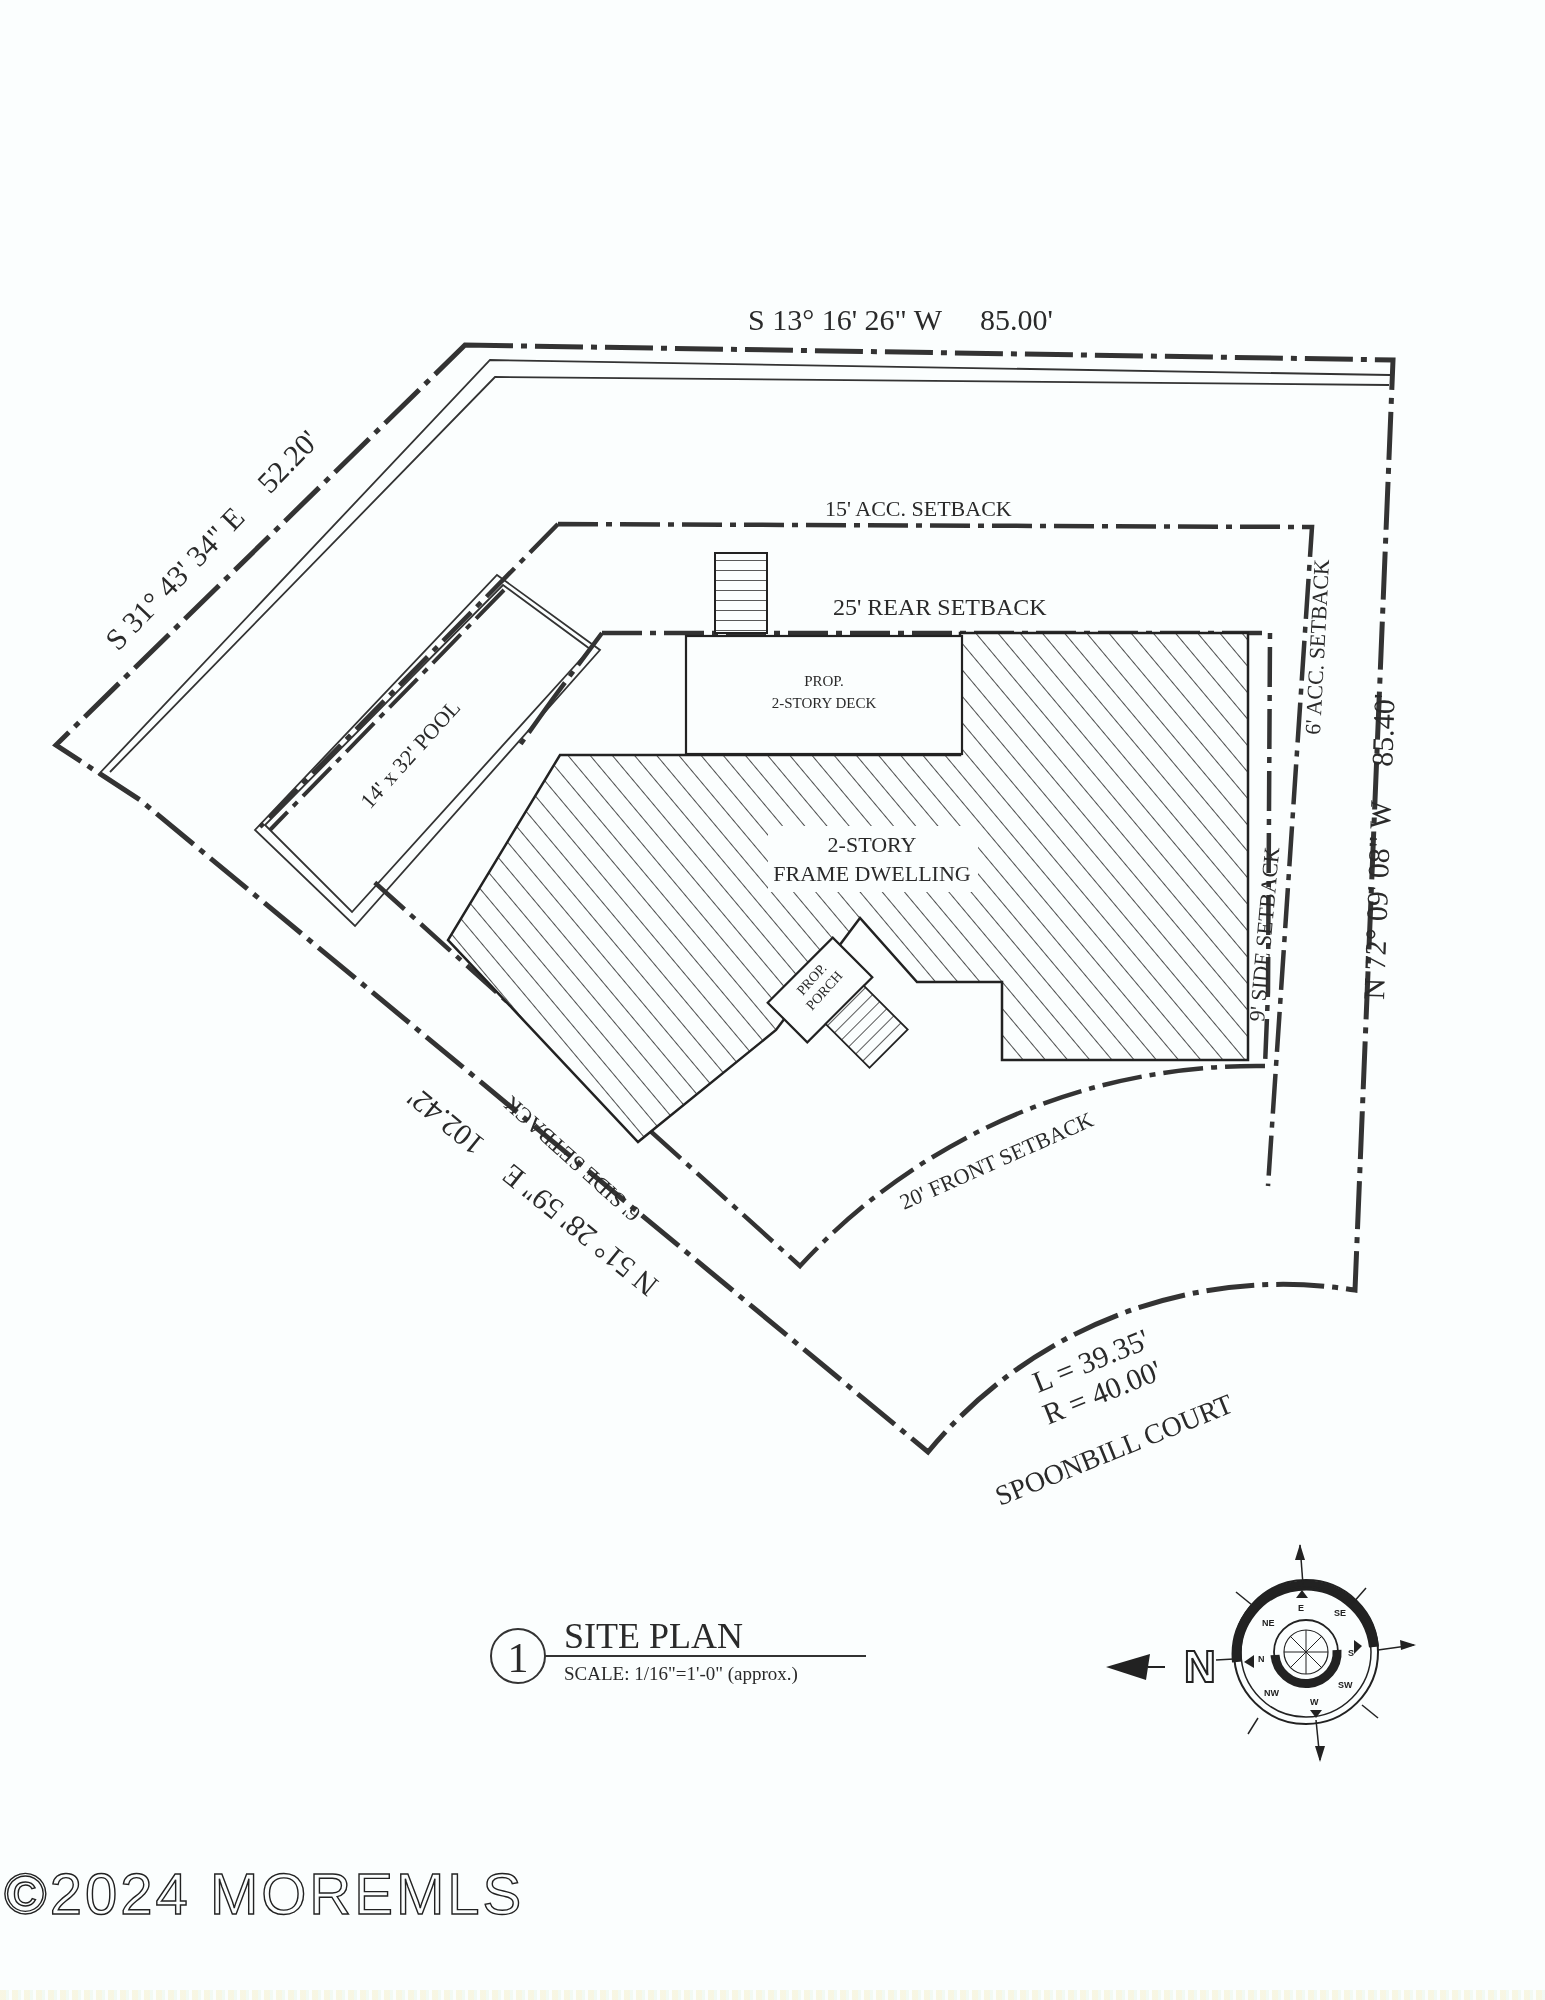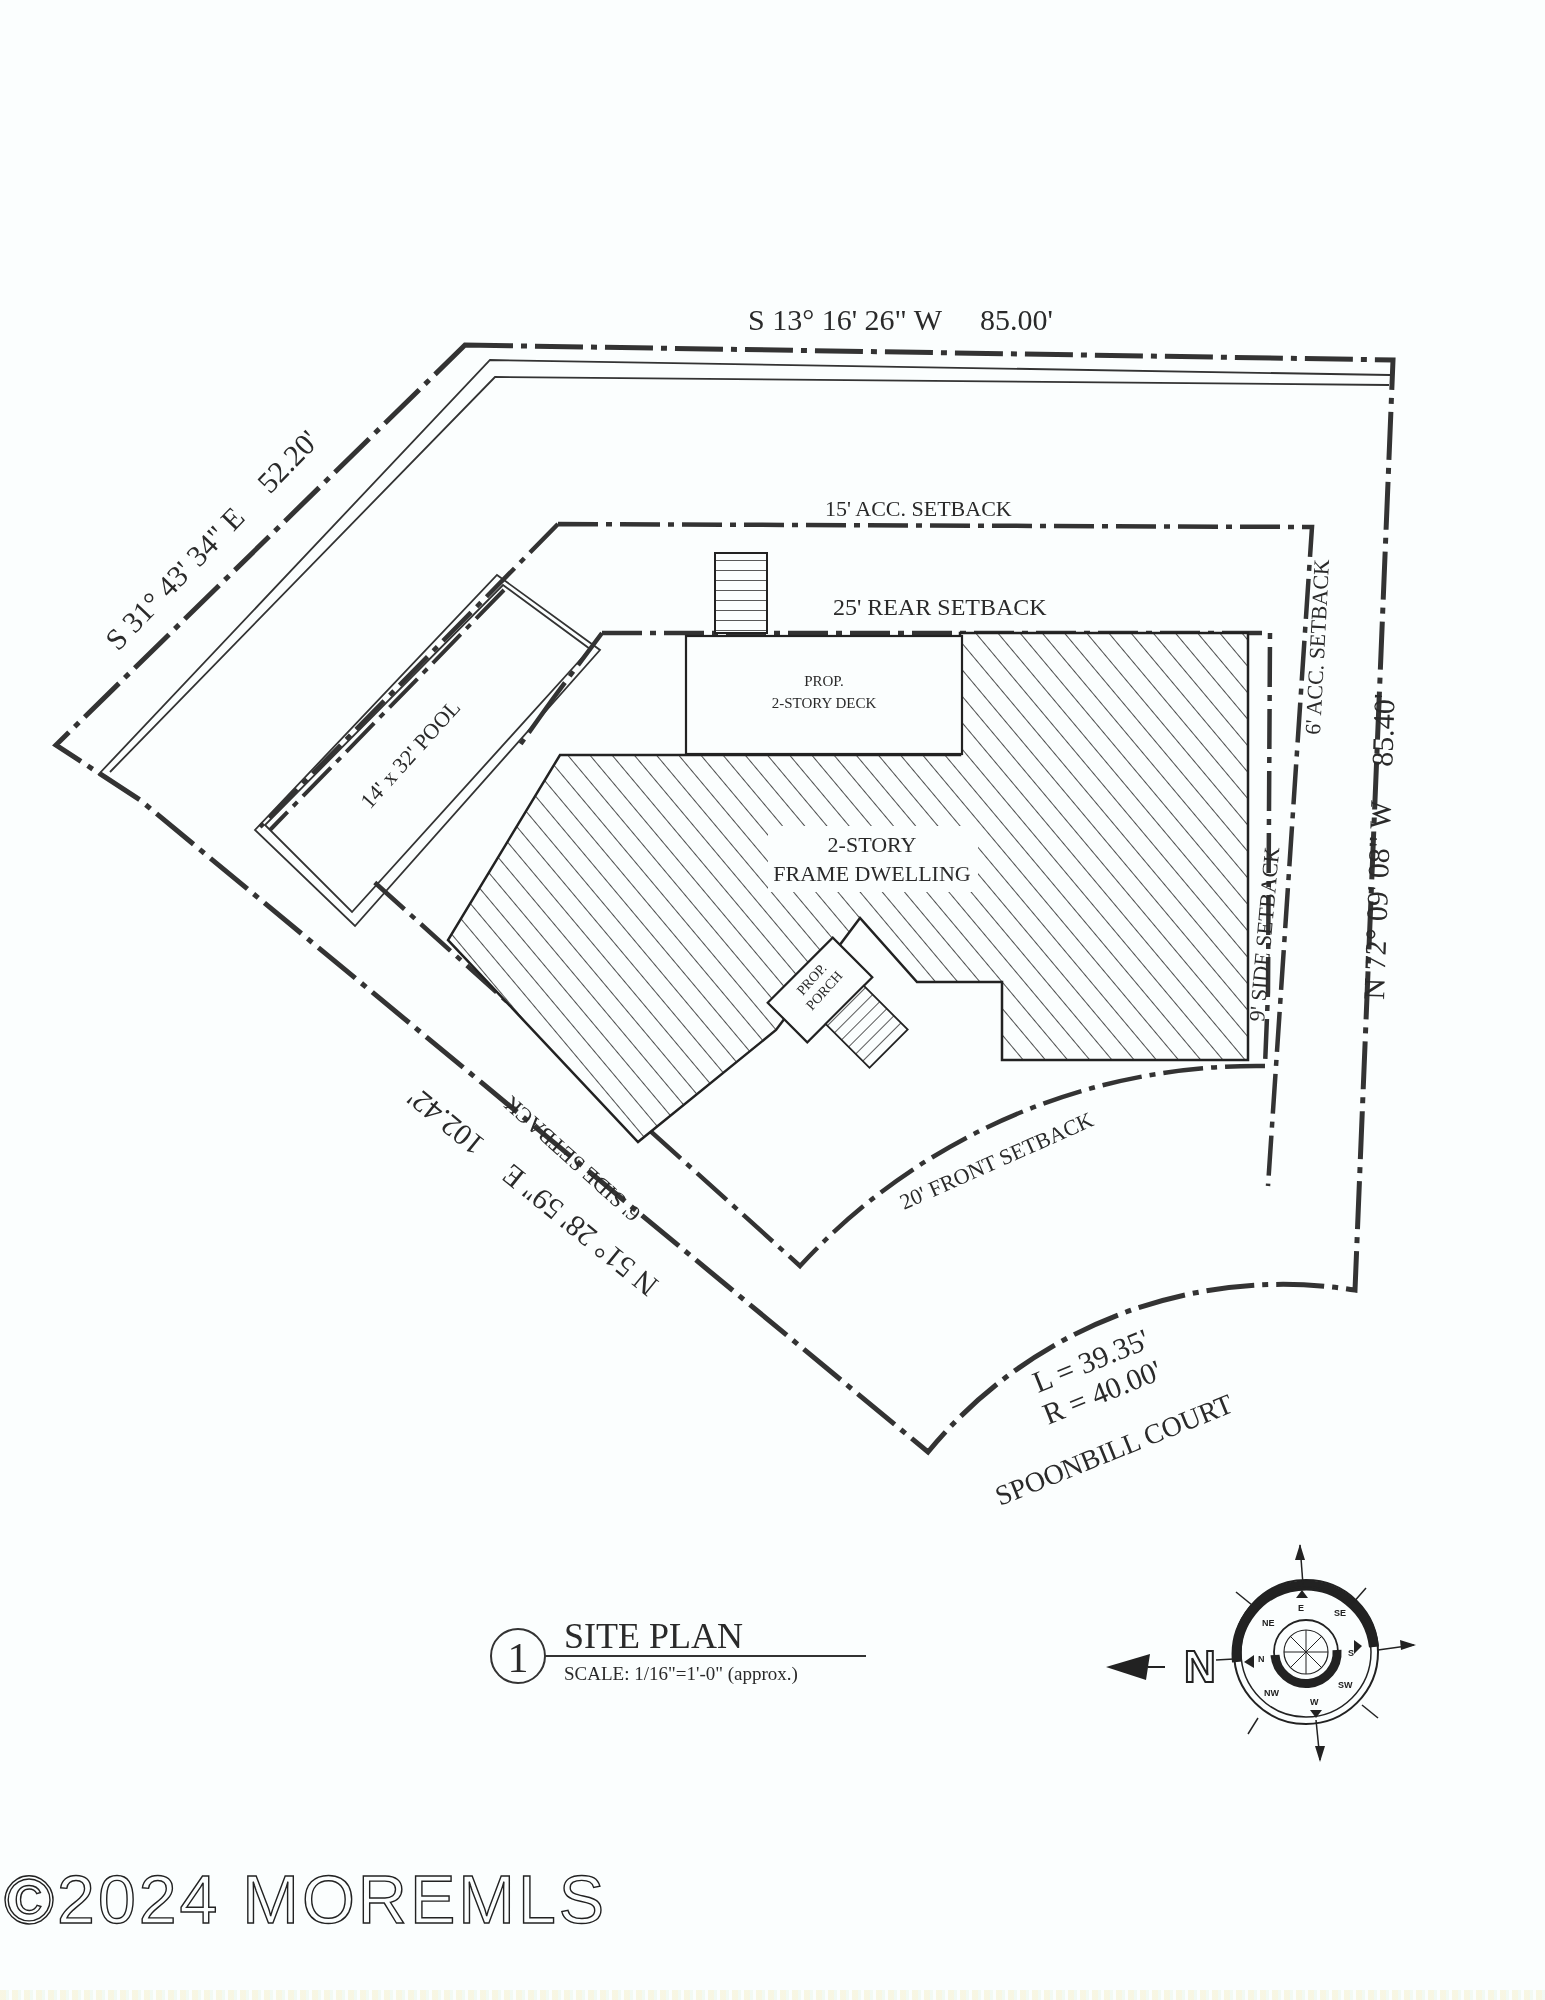--- a/index.html
+++ b/index.html
@@ -4,21 +4,21 @@
   <style>
     html, body { margin: 0; padding: 0; background: #fbfefe; }
     body { width: 1545px; height: 2000px; position: relative; overflow: hidden; font-family: "Liberation Serif", "DejaVu Serif", serif; }
     #plan { position: absolute; left: 0; top: 0; width: 1545px; height: 2000px; }
     .lbl { font-family: "Liberation Serif", "DejaVu Serif", serif; fill: #2a2a2a; }
     .prop { fill: none; stroke: #333; stroke-width: 5; stroke-dasharray: 48 8 6 8; stroke-linejoin: miter; }
     .setb { fill: none; stroke: #333; stroke-width: 4.5; stroke-dasharray: 40 8 6 8; stroke-linejoin: miter; }
     .thin { fill: none; stroke: #333; stroke-width: 1.8; }
     .bld { fill: url(#hatch); stroke: #222; stroke-width: 2.5; }
     .deck { fill: #fbfefe; stroke: #222; stroke-width: 2.2; }
-    .watermark { position: absolute; left: 4px; top: 1860px; font-family: "Liberation Sans", "DejaVu Sans", sans-serif; font-size: 68px; letter-spacing: 3px; color: transparent; -webkit-text-stroke: 1.4px #222; font-weight: 300; }
+    .watermark { position: absolute; left: 4px; top: 1860px; font-family: "Liberation Sans", "DejaVu Sans", sans-serif; font-size: 58px; letter-spacing: 3px; color: transparent; -webkit-text-stroke: 1.4px #222; font-weight: 300; }
     .noise { position: absolute; left: 0; top: 1990px; width: 1545px; height: 10px; background: repeating-linear-gradient(90deg, #f6f3d8 0 6px, #eef8ef 6px 9px, #fbfefe 9px 12px); opacity: .7; }
   </style>
 </head>
 <body>
 
 <svg id="plan" viewBox="0 0 1545 2000" xmlns="http://www.w3.org/2000/svg">
   <defs>
     <pattern id="hatch" patternUnits="userSpaceOnUse" width="17" height="17" patternTransform="rotate(-40)">
       <rect width="17" height="17" fill="#fbfefe"></rect>
       <line x1="0" y1="0" x2="0" y2="17" stroke="#222" stroke-width="1.6"></line>

